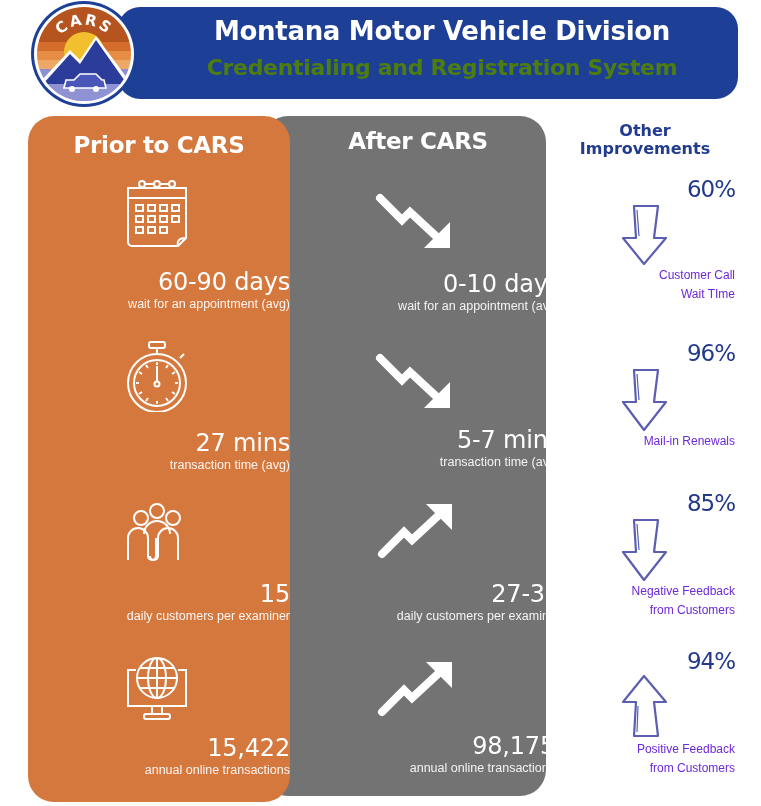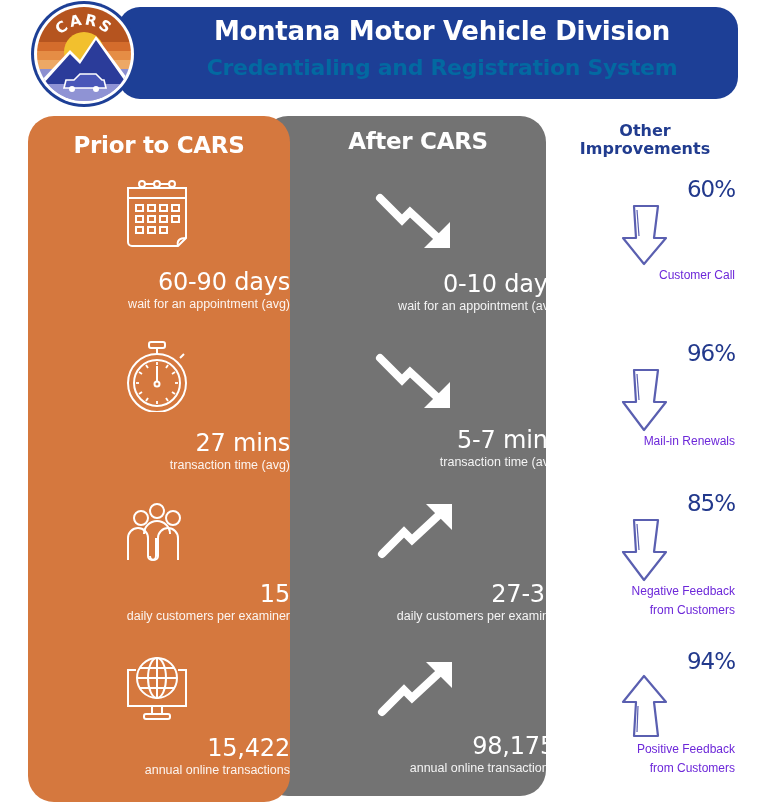--- a/index.html
+++ b/index.html
@@ -11,21 +11,21 @@
       position: absolute; left: 118px; top: 7px; width: 620px; height: 92px;
       background: #1d3f96; border-radius: 22px;
     }
     .header-title {
       position: absolute; left: 172px; top: 16px; width: 540px;
       color: #ffffff; font-family: "DejaVu Sans", sans-serif; font-weight: bold;
       font-size: 26px; letter-spacing: -0.3px; text-align: center; white-space: nowrap;
     }
     .header-subtitle {
       position: absolute; left: 162px; top: 55px; width: 560px;
-      color: #0369a1; font-family: "DejaVu Sans", sans-serif; font-weight: bold;
+      color: #4d7c0f; font-family: "DejaVu Sans", sans-serif; font-weight: bold;
       font-size: 22px; letter-spacing: -0.3px; text-align: center; white-space: nowrap;
     }
     .logo {
       position: absolute; left: 30px; top: 0px; width: 108px; height: 108px;
     }
 
     
     .panel-after {
       position: absolute; left: 262px; top: 116px; width: 284px; height: 680px;
       background: #737373; border-radius: 26px;
@@ -227,20 +227,21 @@
     <div>Improvements</div>
   </div>
 
   <div class="imp" style="top:58px;">
     <div class="pct">60%</div>
     <svg width="50" height="64" viewBox="0 0 50 64" fill="none" stroke="#5a5fb0" stroke-width="2.2" stroke-linejoin="round">
       <path d="M14 4 L38 4 L34 36 L46 36 L24 62 L3 36 L16 36 Z"></path>
       <path d="M17 8 L19 34" stroke-width="1.2"></path>
     </svg>
     <div class="desc">Customer Call</div>
+    <div class="desc">Wait TIme</div>
   </div>
 
   <div class="imp" style="top:222px;">
     <div class="pct">96%</div>
     <svg width="50" height="66" viewBox="0 0 50 66" fill="none" stroke="#5a5fb0" stroke-width="2.2" stroke-linejoin="round">
       <path d="M14 4 L38 4 L34 36 L46 36 L24 64 L3 36 L16 36 Z"></path>
       <path d="M17 8 L19 34" stroke-width="1.2"></path>
     </svg>
     <div class="desc">Mail-in Renewals</div>
   </div>

